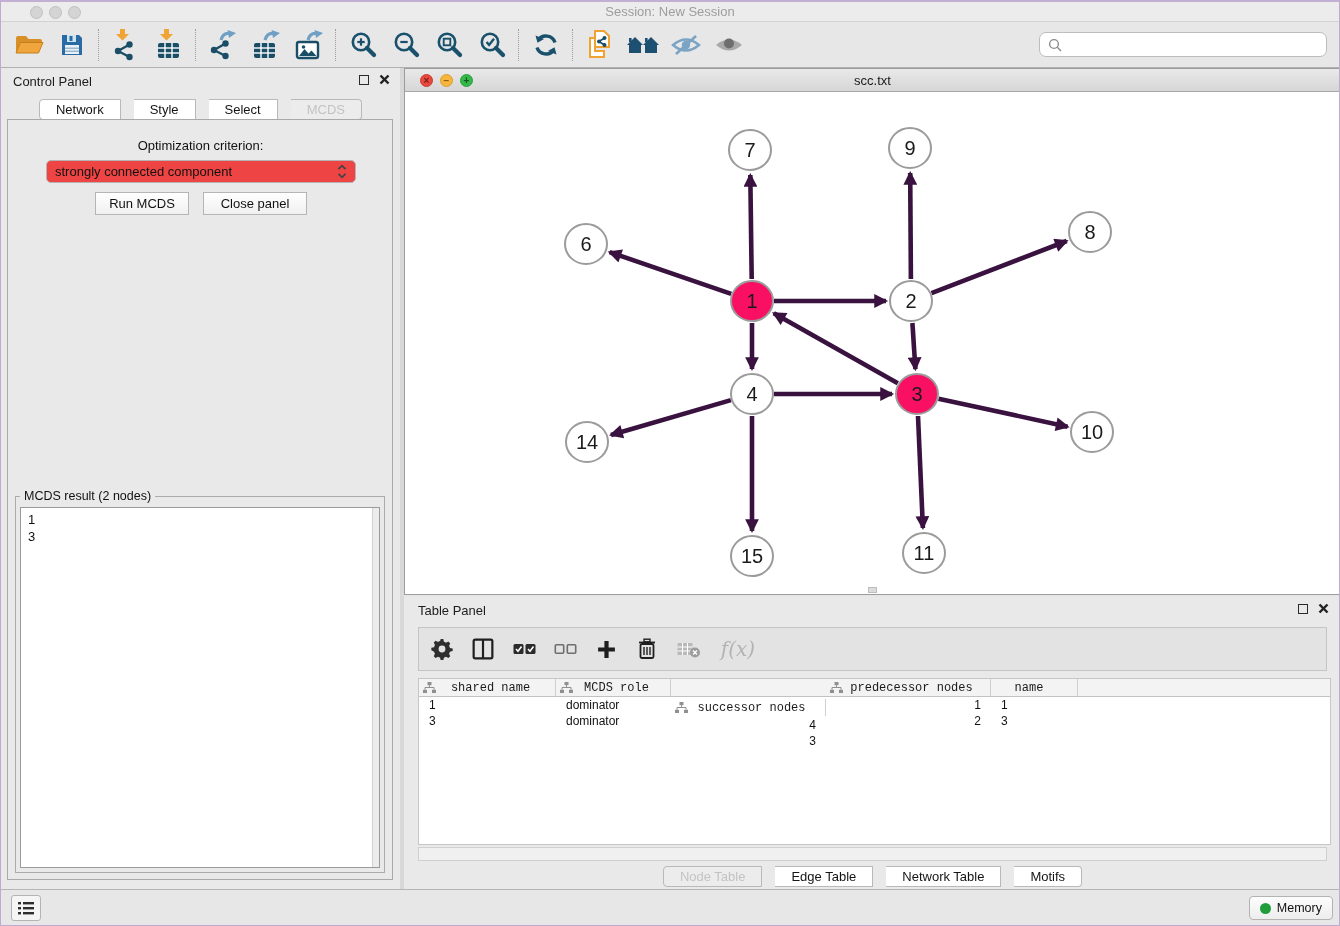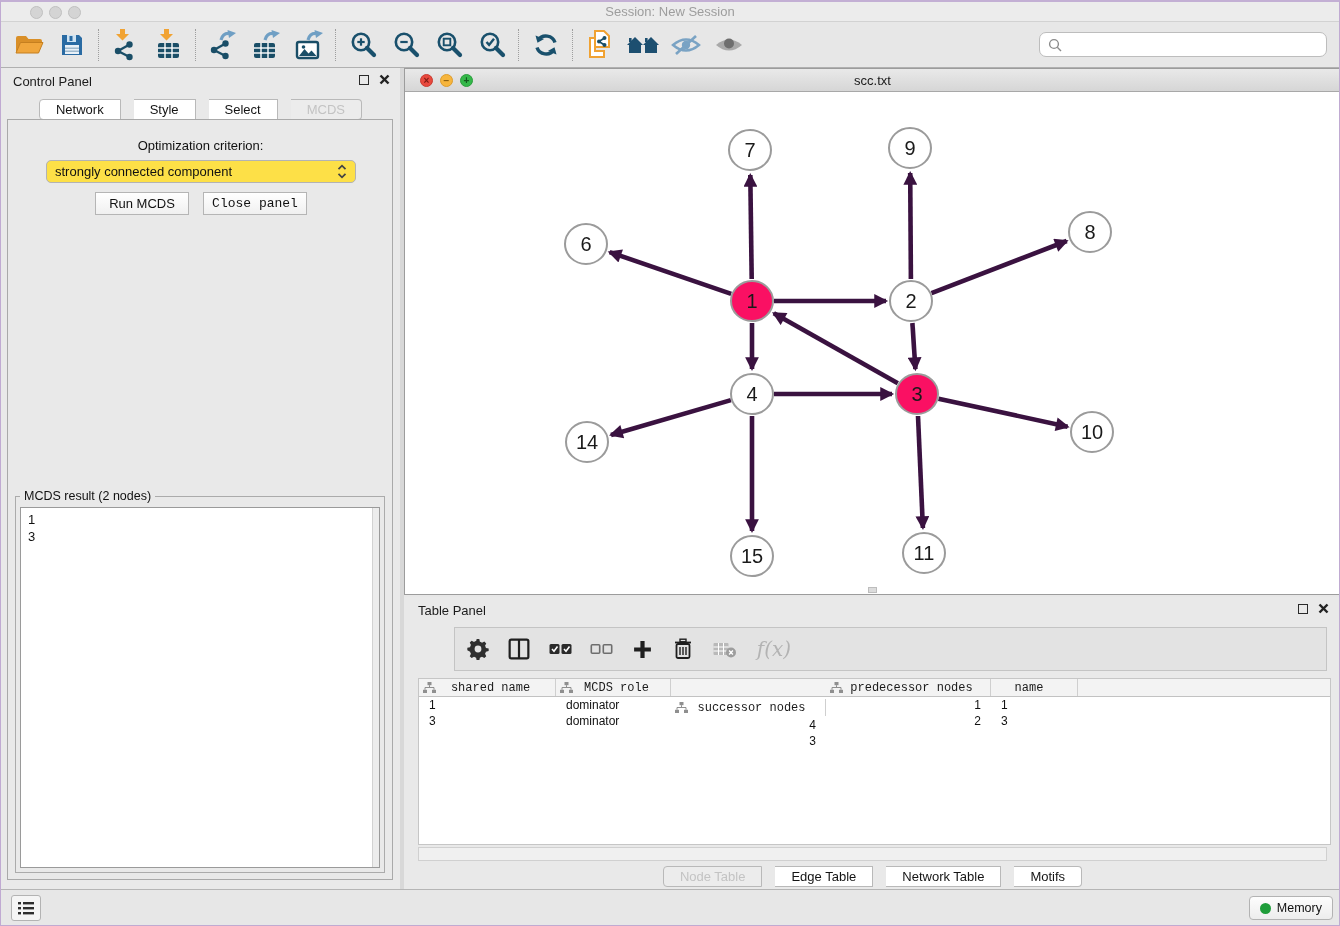--- a/index.html
+++ b/index.html
@@ -33,29 +33,29 @@
   .float-box { display:inline-block; width:10px; height:10px; border:1.6px solid #2a2a2a; background:transparent; }
   .seg-tabs { display:flex;gap:13px; }
   .seg-tab { height:21px; line-height:19px; padding:0 16px; background:#fff; border:1px solid #b9b9b9;
              border-left:none; font-size:13px; color:#141414; }
   .seg-tab:first-child { border-left:1px solid #b9b9b9; border-radius:4px 0 0 4px; }
   .seg-tab:last-child { border-radius:0 4px 4px 0; }
   .seg-tab.disabled-active { background:#ececec; color:#c3c3c3; }
   #cp-tabs { position:absolute; top:31px; left:0; right:0; display:flex; justify-content:center; }
   #cp-box { position:absolute; left:6px; right:7px; top:51px; height:761px; border:1px solid #a9a9a9; background:#e9e9e9; }
   #opt-label { position:absolute; left:0; right:0; top:70px; text-align:center; font-size:13px; color:#111; }
-  #criterion-select { position:absolute; left:45px; top:92px; width:310px; height:23px; background:#fde047;
+  #criterion-select { position:absolute; left:45px; top:92px; width:310px; height:23px; background:#ef4444;
                       border:1px solid #b3b3b3; border-radius:5px; display:flex; align-items:center;
                       padding:0 8px; font-size:13px; color:#111; }
   #criterion-select .chev { margin-left:auto; }
   .mac-btn { position:absolute; height:23px; background:linear-gradient(#ffffff,#f0f0f0);
              border:1px solid #b5b5b5; border-radius:0; font-size:13px; color:#111;
              display:flex; align-items:center; justify-content:center; }
   #run-btn { left:94px; top:124px; width:94px; }
-  #closepanel-btn { left:202px; top:124px; width:104px;font-family:Liberation Mono, monospace; }
+  #closepanel-btn { left:202px; top:124px; width:104px; }
   #result-fieldset { position:absolute; left:14px; top:428px; width:370px; height:377px;
                      border:1px solid #ababab; }
   #result-legend { position:absolute; left:4px; top:-8px; background:#e9e9e9; padding:0 4px;
                    font-size:12.5px; color:#111; }
   #result-area { position:absolute; left:4px; top:10px; right:4px; bottom:4px; background:#fff;
                  border:1px solid #9a9a9a; overflow:hidden; }
   #result-scroll { position:absolute; right:0; top:0; bottom:0; width:7px; background:#ececec; border-left:1px solid #d2d2d2; }
   #mcds-lines { padding:3px 7px; font-size:13px; line-height:17px; color:#111; }
 
   
@@ -66,21 +66,21 @@
   #nw-titlebar .title { line-height:23px; text-align:center; font-size:13px; color:#1a1a1a; }
   .traffic { position:absolute; top:5px; width:13px; height:13px; border-radius:50%;
              font-size:10px; font-weight:bold; text-align:center; line-height:12px; }
   #nw-canvas { position:absolute; left:0; top:23px; right:0; bottom:0; background:#fff; }
   #nw-resize { position:absolute; left:463px; bottom:1px; width:9px; height:6px; background:#dcdcdc; border:1px solid #bdbdbd; }
 
   
   #table-panel { position:absolute; left:403px; top:595px; width:937px; height:295px; background:#e9e9e9; }
   #tp-header .ptitle { position:absolute; left:14px; top:6px; font-size:13px; color:#1c1c1c; }
   #tp-toolbar { position:absolute; left:14px; right:14px; top:30px; height:44px; background:#e3e3e3;
-                border:1px solid #c4c4c4; display:flex; align-items:center; padding:0 10px; gap:15px;margin-left:36px; }
+                border:1px solid #c4c4c4; display:flex; align-items:center; padding:0 10px; gap:15px; }
   .tpt-btn { width:26px; height:30px; display:flex; align-items:center; justify-content:center; }
   #data-table { position:absolute; left:14px; top:81px; width:913px; height:167px; background:#fff;
                 border:1px solid #c6c6c6; overflow:hidden; }
   #table-head { display:flex; height:18px; background:#f3f3f3; border-bottom:1px solid #c2c2c2;font-family:Liberation Mono, monospace; }
   .hcell { display:flex; align-items:center; border-right:1px solid #cfcfcf; height:100%; font-size:12px; color:#1a1a1a; }
   .hcell .tree { margin-left:4px; }
   .hcell .hlabel { flex:1; text-align:center; padding-right:10px; }
   .hfill { flex:1; background:#f3f3f3; }
   .trow { display:flex; height:16px; }
   .cell { height:16px; line-height:16px; font-size:12px; color:#111; overflow:hidden; }

